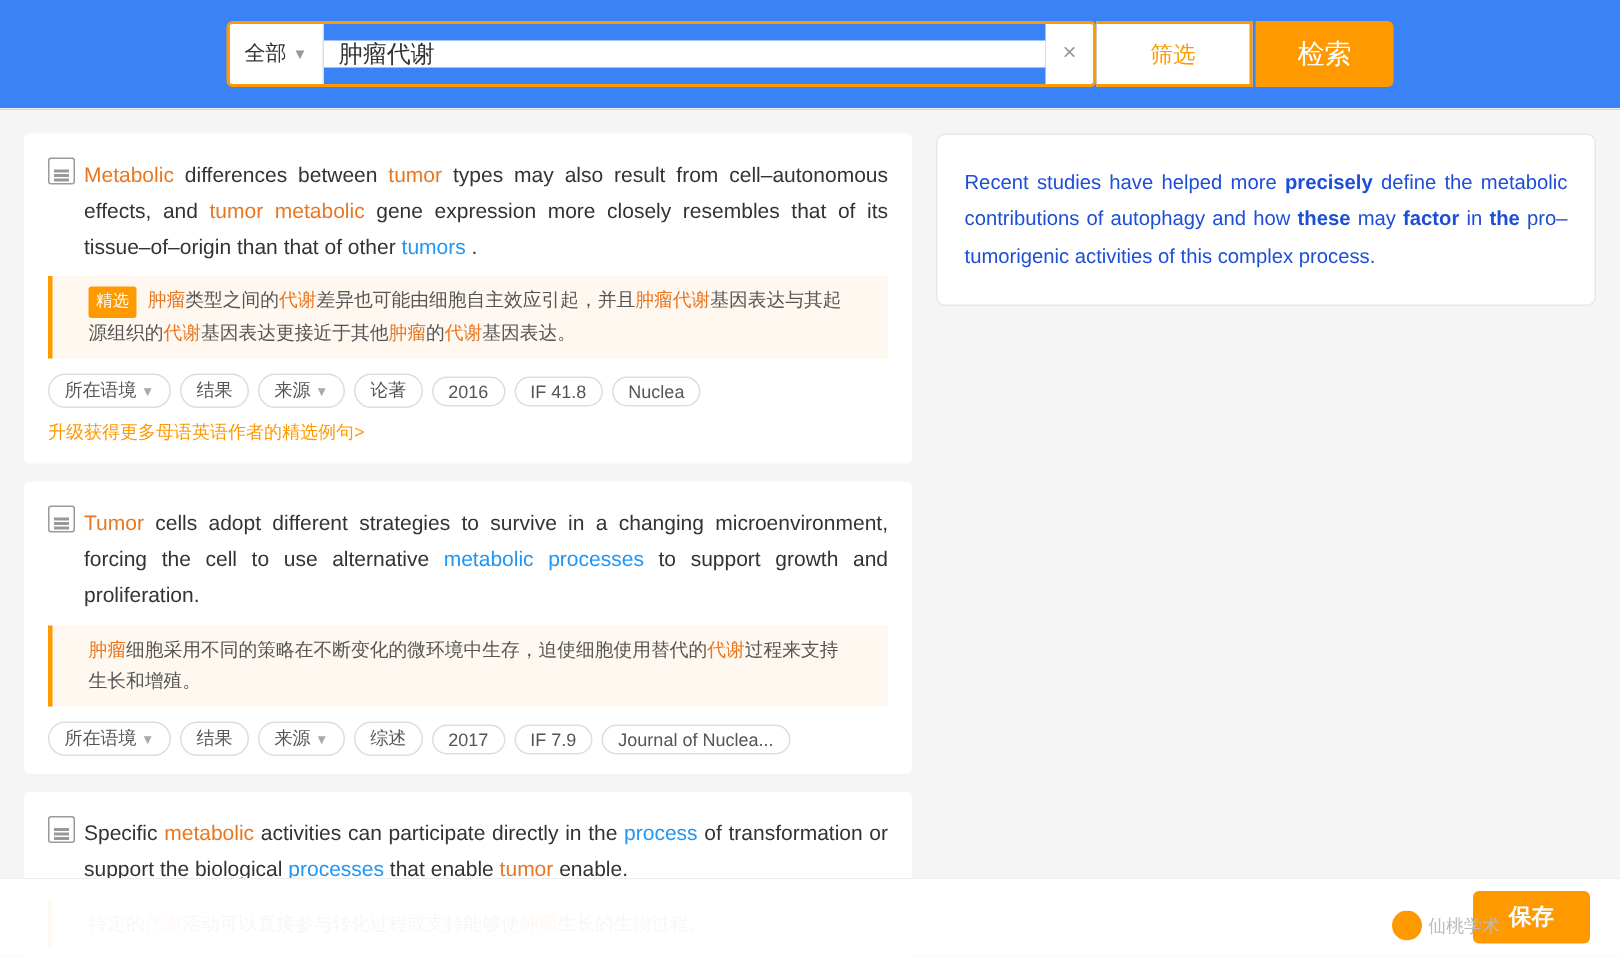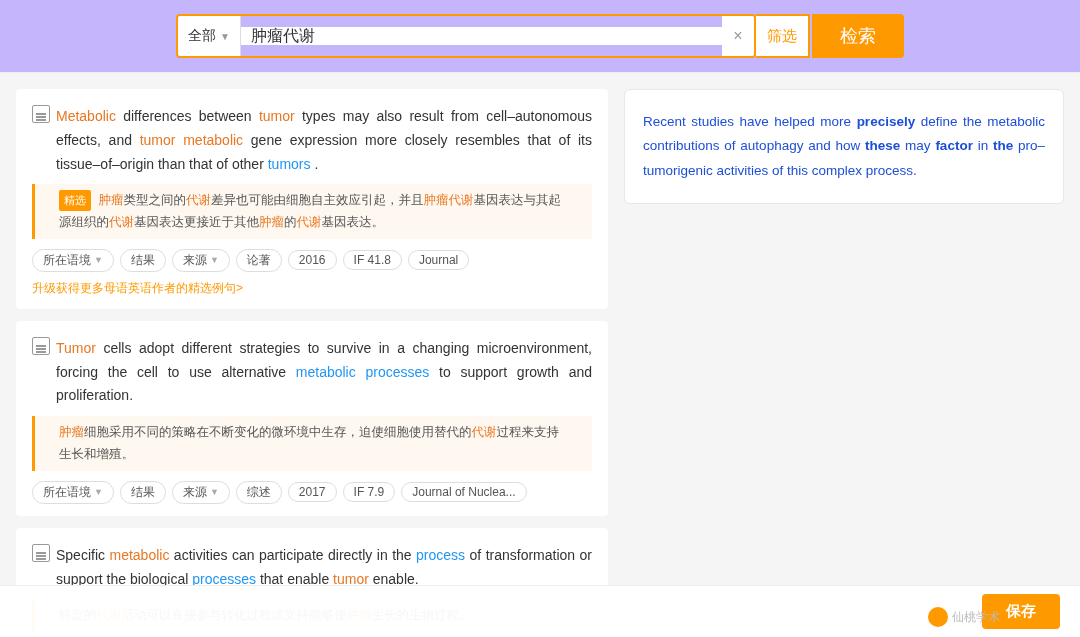--- a/index.html
+++ b/index.html
@@ -10,21 +10,21 @@
       min-height: 637px;
       overflow-x: hidden;
     }
 
     
     .search-bar {
       display: flex;
       justify-content: center;
       align-items: center;
       padding: 14px 0 14px 0;
-      background: #c4b5fd;
+      background: #3b82f6;
       border-bottom: 1px solid #eee;
     }
     .search-wrapper {
       display: flex;
       align-items: center;
       border: 2px solid #f90;
       border-radius: 4px;
       overflow: hidden;
       width: 580px;
       height: 44px;
@@ -62,21 +62,21 @@
       width: 32px;
       height: 100%;
       cursor: pointer;
       color: #999;
       font-size: 16px;
       background: #fff;
     }
     .search-filter-btn {
       display: flex;
       align-items: center;
-      padding: 0 11px;
+      padding: 0 36px;
       height: 44px;
       background: #fff;
       border: 2px solid #f90;
       border-left: none;
       font-size: 15px;
       color: #f90;
       cursor: pointer;
       white-space: nowrap;
     }
     .search-submit-btn {
@@ -321,21 +321,21 @@
         <div class="tag">
             <span>论著</span>
           </div>
         <div class="tag">
             <span>2016</span>
           </div>
         <div class="tag">
             <span>IF 41.8</span>
           </div>
         <div class="tag">
-            <span>Journal</span>
+            <span>Nuclea</span>
           </div>
       </div>
       <div class="upgrade-link">升级获得更多母语英语作者的精选例句&gt;</div>
     </div>
 
     <div class="result-item">
       <div class="result-icon"></div>
       <div class="result-text">
         <span class="highlight-orange">Tumor</span>
         <span> cells adopt different strategies to survive in a changing microenvironment, forcing the cell to use alternative </span>

